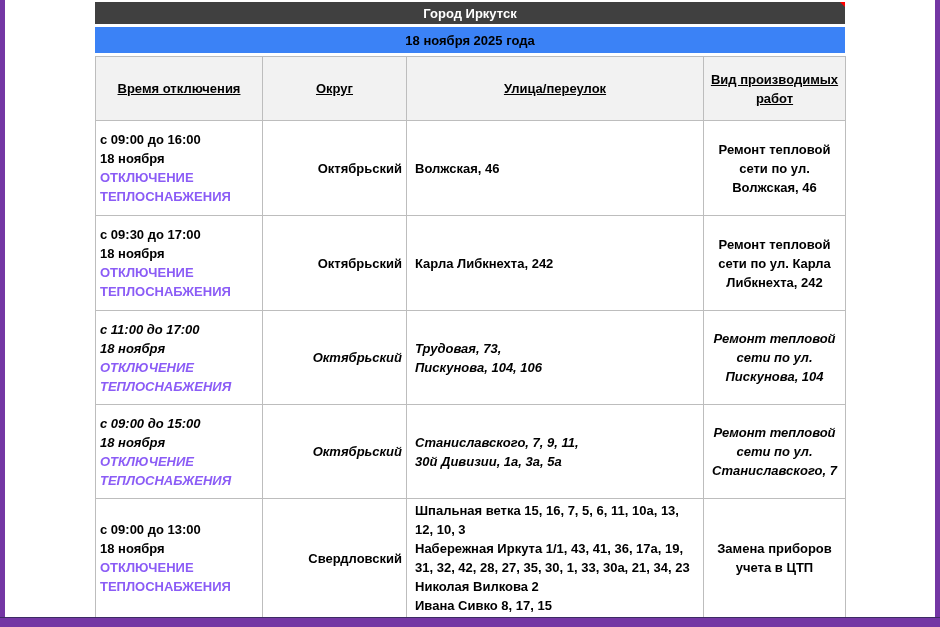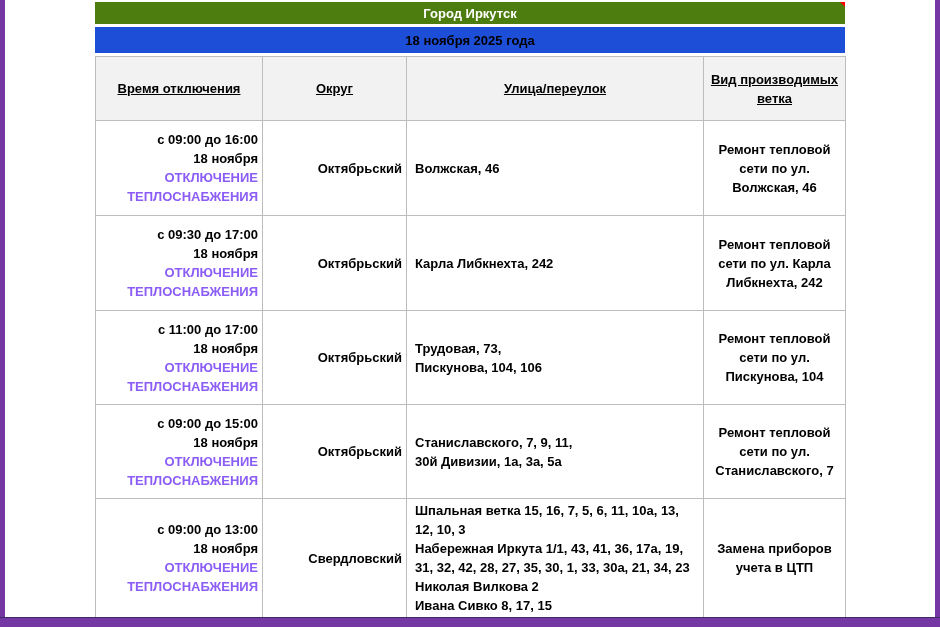--- a/index.html
+++ b/index.html
@@ -14,30 +14,30 @@
   
   .frame-edge { position: absolute; background: #7437A4; z-index: 5; }
   .frame-left   { left: 0; top: 0; width: 5px;  height: 627px; }
   .frame-right  { right: 0; top: 0; width: 5px; height: 627px; }
   .frame-bottom { left: 0; bottom: 0; width: 940px; height: 9px; border-top: 1px solid #3d2b63; }
 
   .content { position: absolute; left: 95px; top: 2px; width: 750px; }
 
   .title-bar {
     position: relative;
-    height: 22px; background: #4d7c0f; color: #ffffff;
+    height: 22px; background: #404040; color: #ffffff;
     display: flex; align-items: center; justify-content: center;
     font-size: 13px; margin-bottom: 3px;
   }
   .corner-marker {
     position: absolute; top: 0; right: 0; width: 0; height: 0;
     border-top: 5px solid #FF0000; border-left: 5px solid transparent;
   }
   .date-bar {
-    height: 26px; background: #1d4ed8; color: #000000;
+    height: 26px; background: #3b82f6; color: #000000;
     display: flex; align-items: center; justify-content: center;
     font-size: 13px; margin-bottom: 3px;
   }
 
   table.outage {
     width: 750px; border-collapse: collapse; table-layout: fixed;
     font-size: 13px;
   }
   table.outage th, table.outage td {
     border: 1px solid #BDBDBD;
@@ -50,24 +50,24 @@
   col.c-time { width: 167px; }
   col.c-district { width: 144px; }
   col.c-street { width: 297px; }
   col.c-work { width: 142px; }
 
   tr.head-row { height: 64px; background: #F2F2F2; text-decoration: underline; }
   tr.head-row th { text-align: center; padding: 2px 6px; font-size: 13px; }
 
   tr.data-row { background: #ffffff; }
   tr.r1, tr.r2 { height: 95px; }
-  tr.r3, tr.r4 { height: 94px; }
+  tr.r3, tr.r4 { height: 94px; font-style: italic; }
   tr.r5 { height: 118px; }
 
-  td.cell-time { text-align: right; padding: 2px 4px; }
+  td.cell-time { text-align: left; padding: 2px 4px; }
   td.cell-district { text-align: right; padding: 2px 4px; }
   td.cell-street { text-align: left; padding: 2px 4px 2px 8px; }
   td.cell-work { text-align: center; padding: 2px 6px; }
 
   .alert-text { color: #8b5cf6; display: block; }
   .time-text { display: block; }
 </style>
 </head>
 <body>
 
@@ -91,21 +91,21 @@
       <col class="c-time">
         <col class="c-district">
         <col class="c-street">
         <col class="c-work">
     </colgroup>
     <tbody>
         <tr class="head-row">
       <th>Время отключения</th>
       <th>Округ</th>
       <th>Улица/переулок</th>
-      <th>Вид производимых ветка</th>
+      <th>Вид производимых работ</th>
     </tr>
 
     <tr class="data-row r1">
       <td class="cell-time"><span class="time-text">с 09:00 до 16:00
 18 ноября</span><span class="alert-text">ОТКЛЮЧЕНИЕ
 ТЕПЛОСНАБЖЕНИЯ</span></td>
       <td class="cell-district">Октябрьский</td>
       <td class="cell-street">Волжская, 46</td>
       <td class="cell-work">Ремонт тепловой
 сети по ул.

